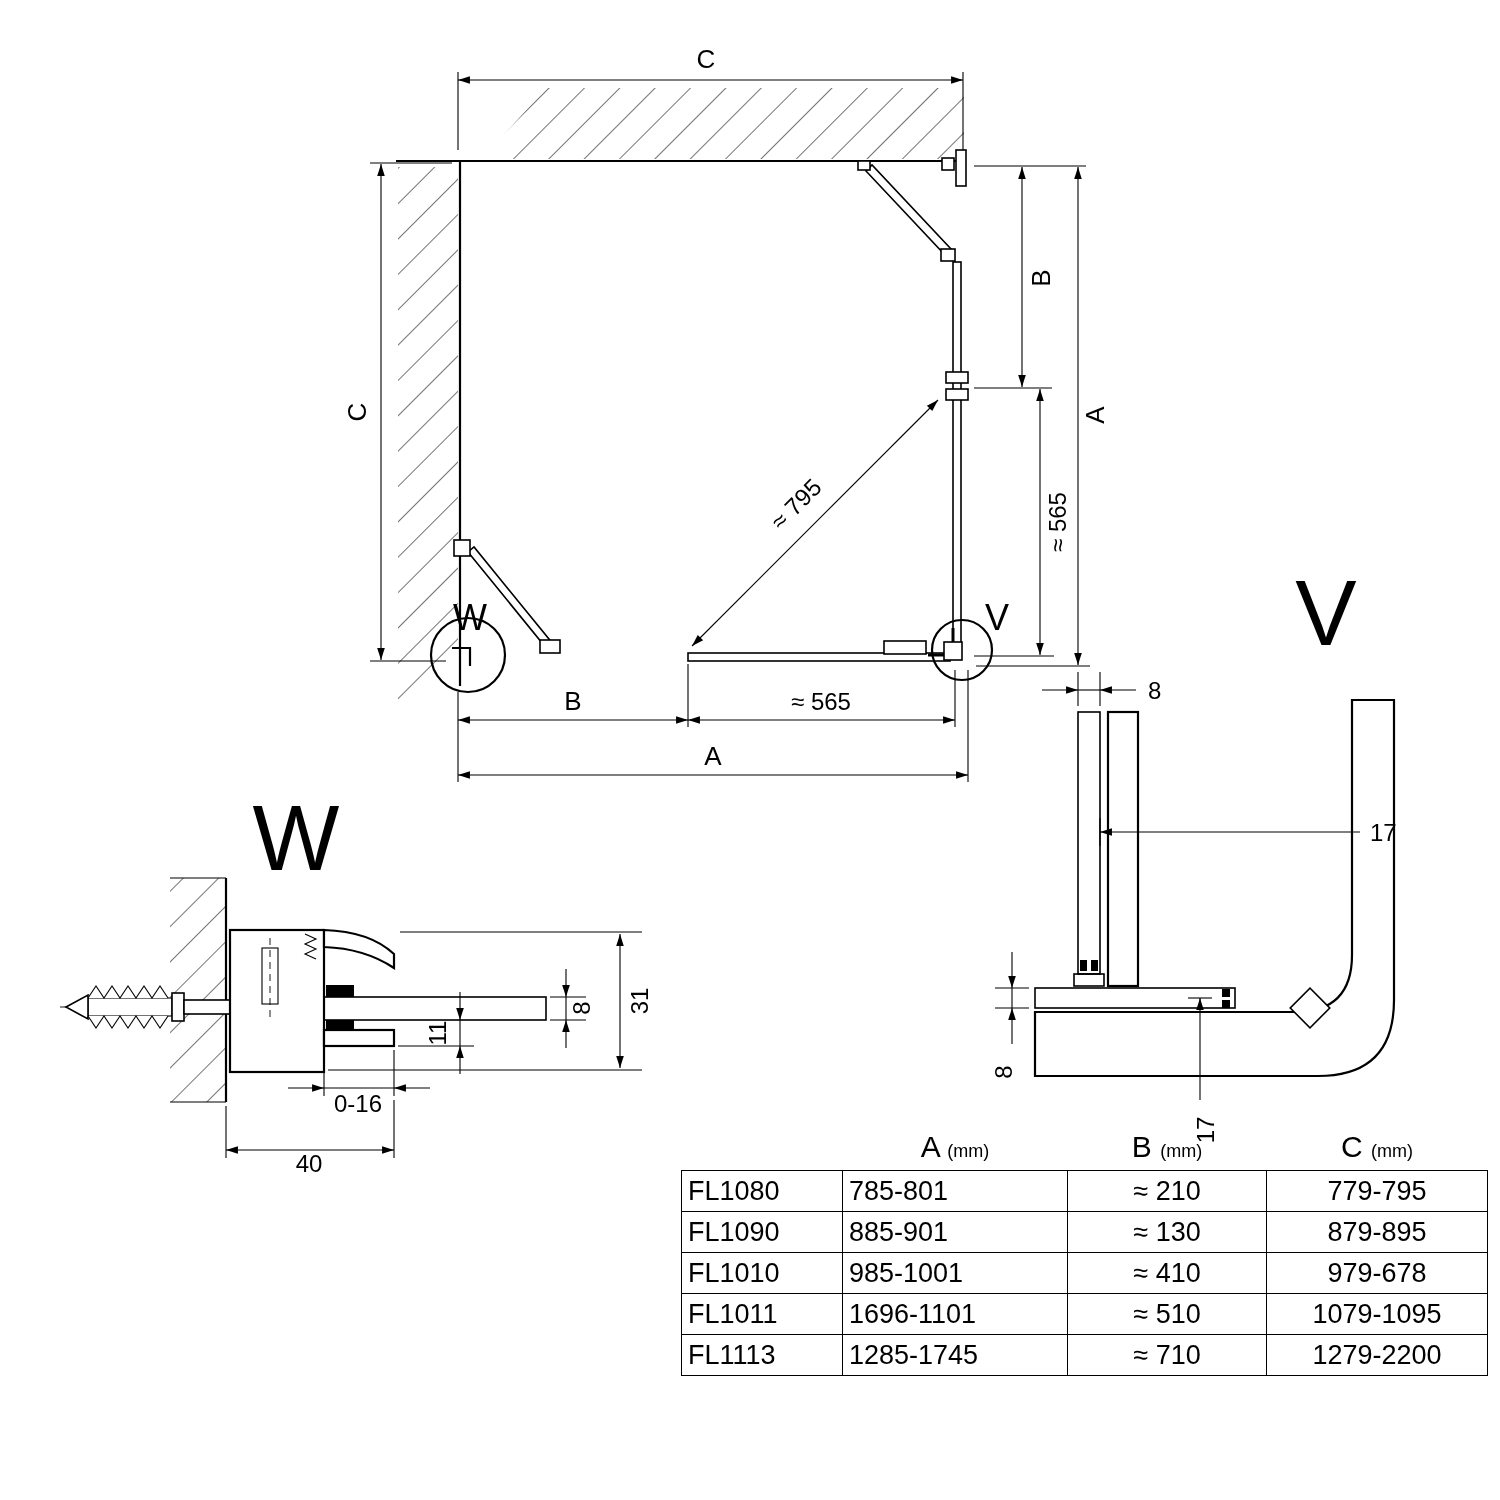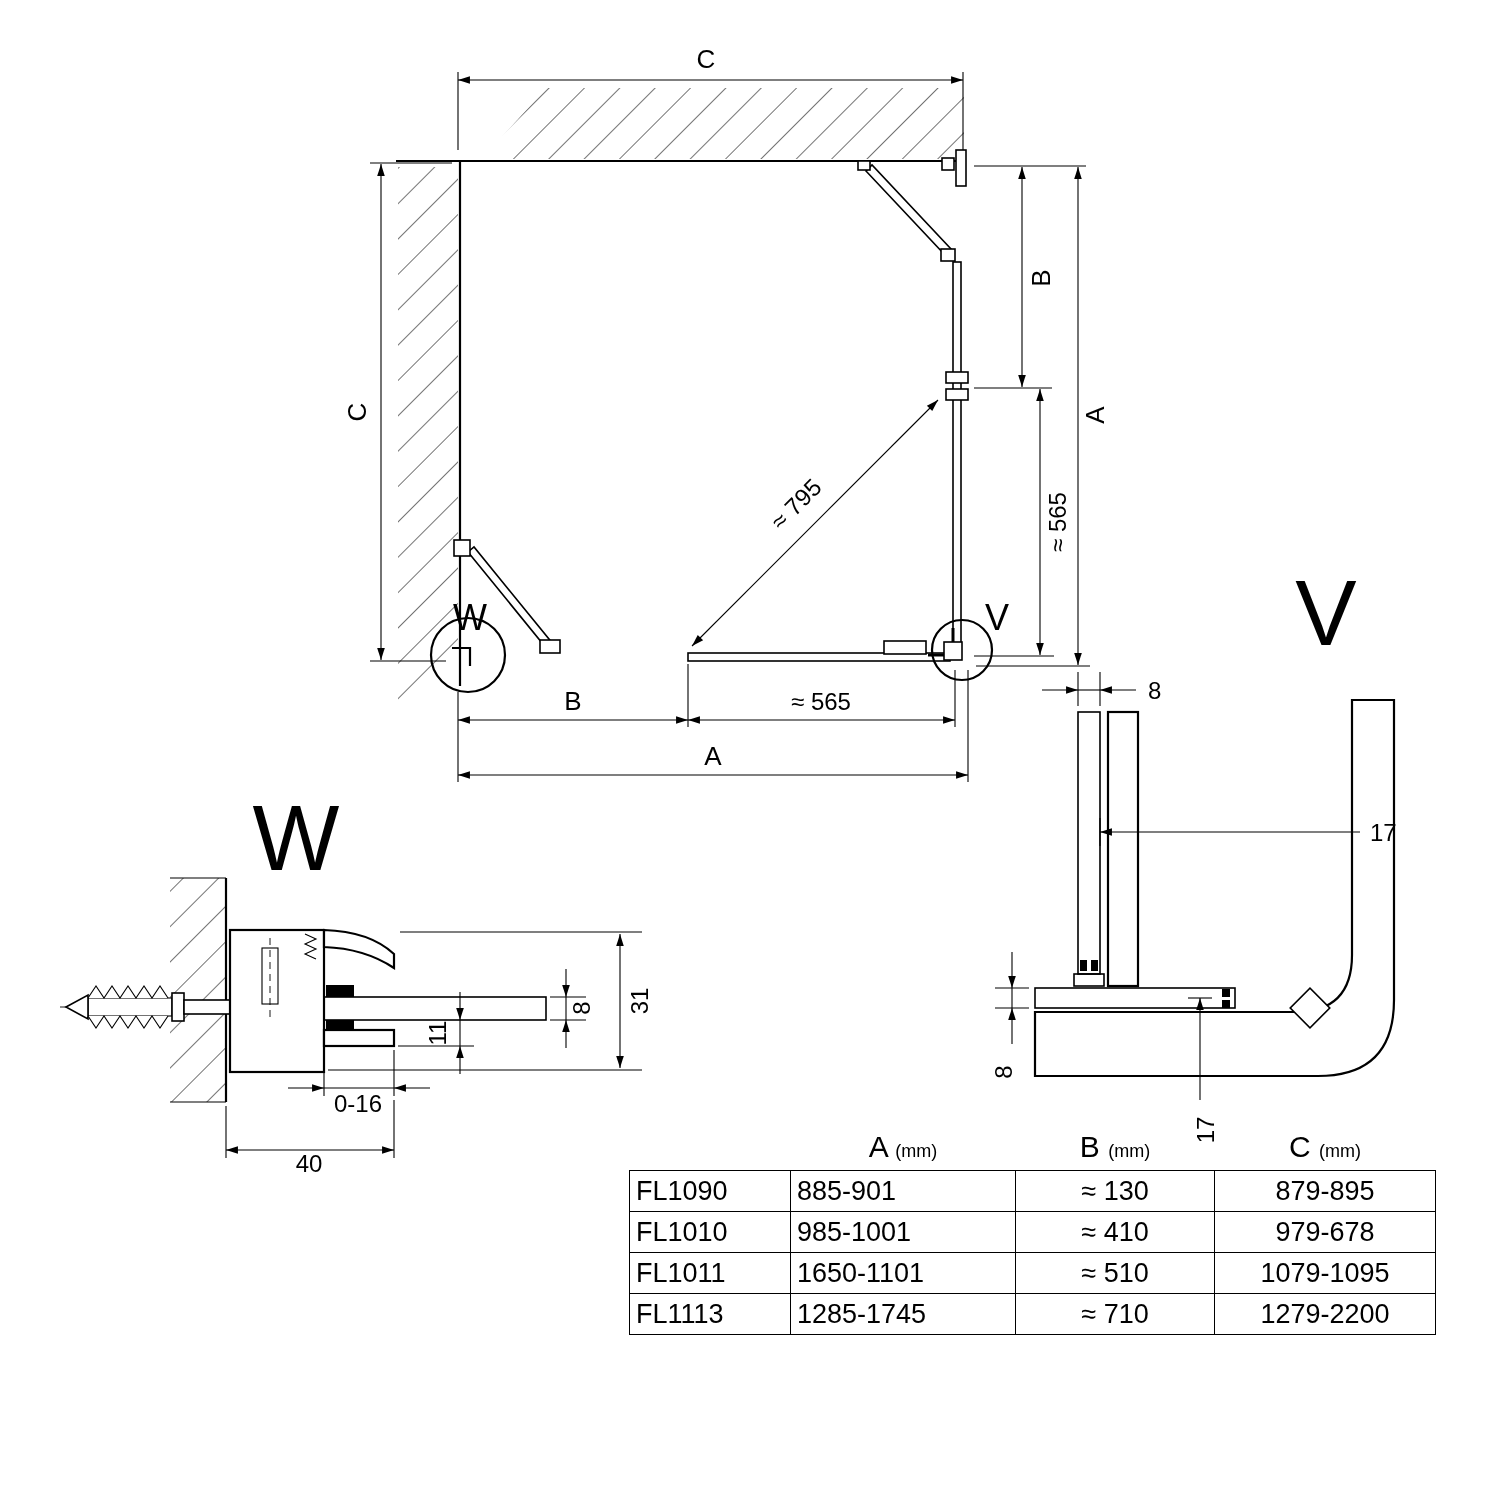--- a/index.html
+++ b/index.html
@@ -14,21 +14,21 @@
   .w15{stroke-width:1.6;}
   .w2{stroke-width:2.2;}
   .fw{fill:#ffffff;}
   .fb{fill:#000;stroke:none;}
   .dash{stroke-dasharray:7 5;stroke-width:0.9;}
   text.dim{font-size:26px;}
   text.dims{font-size:24px;}
   text.mk{font-size:36px;}
   text.title-big{font-size:92px;}
 
-  .size-table{position:absolute;left:589px;top:1130px;padding-left:40px;}
+  .size-table{position:absolute;left:641px;top:1130px;padding-left:40px;}
   .size-table table{border-collapse:collapse;}
   .size-table th{font-weight:normal;font-size:30px;padding:0 0 6px 0;text-align:center;}
   .size-table th .unit{font-size:18px;}
   .size-table td{border:1.6px solid #000;height:40px;font-size:27px;padding:0 6px;white-space:nowrap;}
   td.model{width:148px;text-align:left;}
   td.ca{width:212px;text-align:left;}
   td.cb{width:186px;text-align:center;}
   td.cc{width:208px;text-align:center;}
 </style>
 </head>
@@ -276,34 +276,40 @@
     <thead>
       <tr>
         <th></th>
         <th><span>A</span> <span class="unit">(mm)</span></th>
         <th><span>B</span> <span class="unit">(mm)</span></th>
         <th><span>C</span> <span class="unit">(mm)</span></th>
       </tr>
     </thead>
     <tbody>
       <tr>
+        <td class="model">FL1080</td>
+        <td class="ca">785-801</td>
+        <td class="cb">≈ 210</td>
+        <td class="cc">779-795</td>
+      </tr>
+      <tr>
         <td class="model">FL1090</td>
         <td class="ca">885-901</td>
         <td class="cb">≈ 130</td>
         <td class="cc">879-895</td>
       </tr>
       <tr>
         <td class="model">FL1010</td>
         <td class="ca">985-1001</td>
         <td class="cb">≈ 410</td>
         <td class="cc">979-678</td>
       </tr>
       <tr>
         <td class="model">FL1011</td>
-        <td class="ca">1650-1101</td>
+        <td class="ca">1696-1101</td>
         <td class="cb">≈ 510</td>
         <td class="cc">1079-1095</td>
       </tr>
       <tr>
         <td class="model">FL1113</td>
         <td class="ca">1285-1745</td>
         <td class="cb">≈ 710</td>
         <td class="cc">1279-2200</td>
       </tr>
     </tbody>

